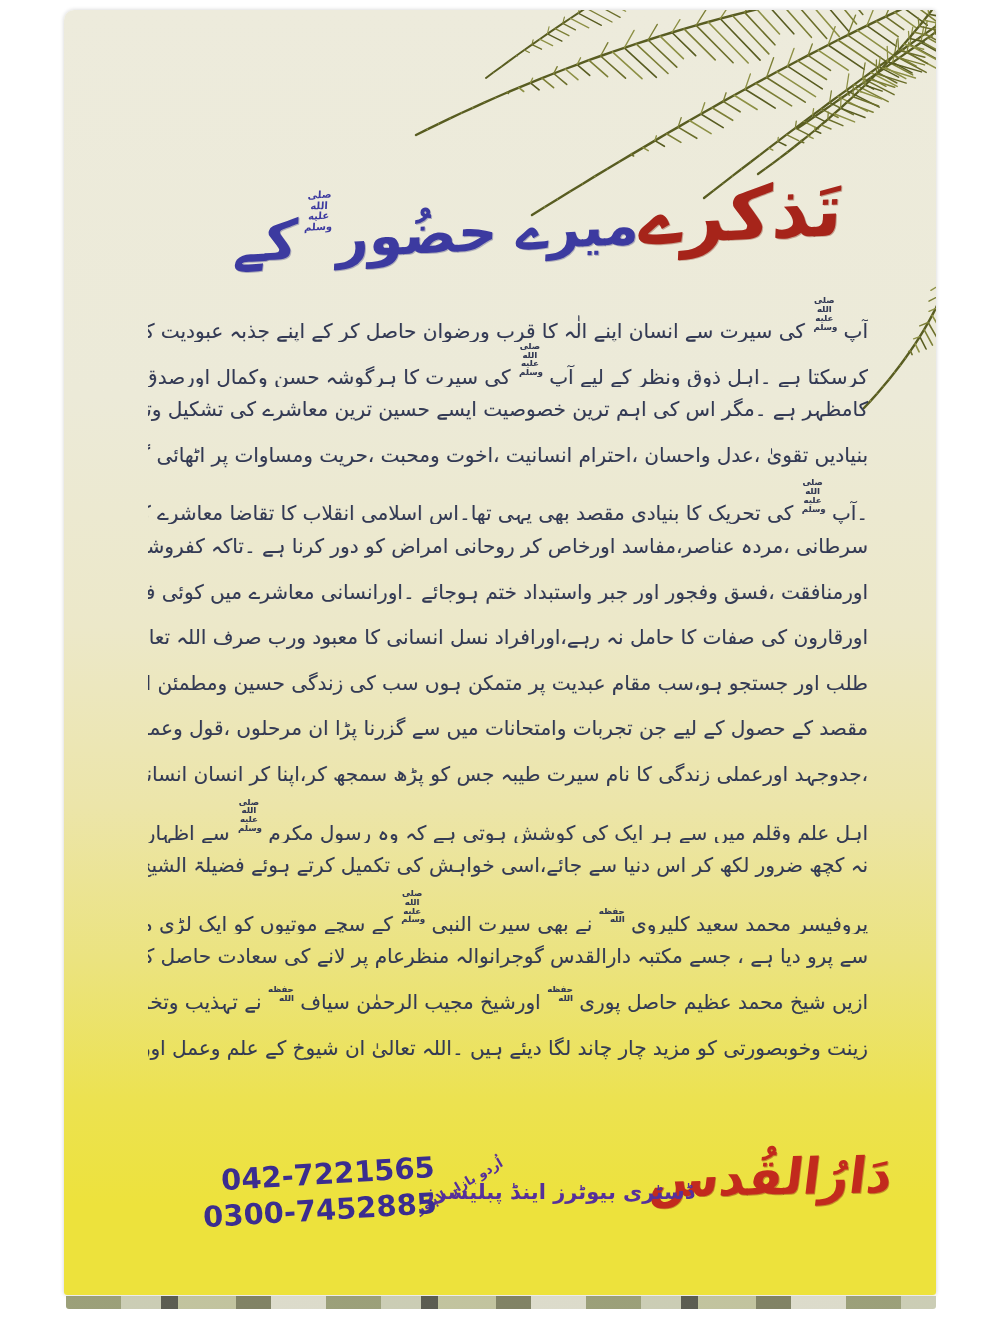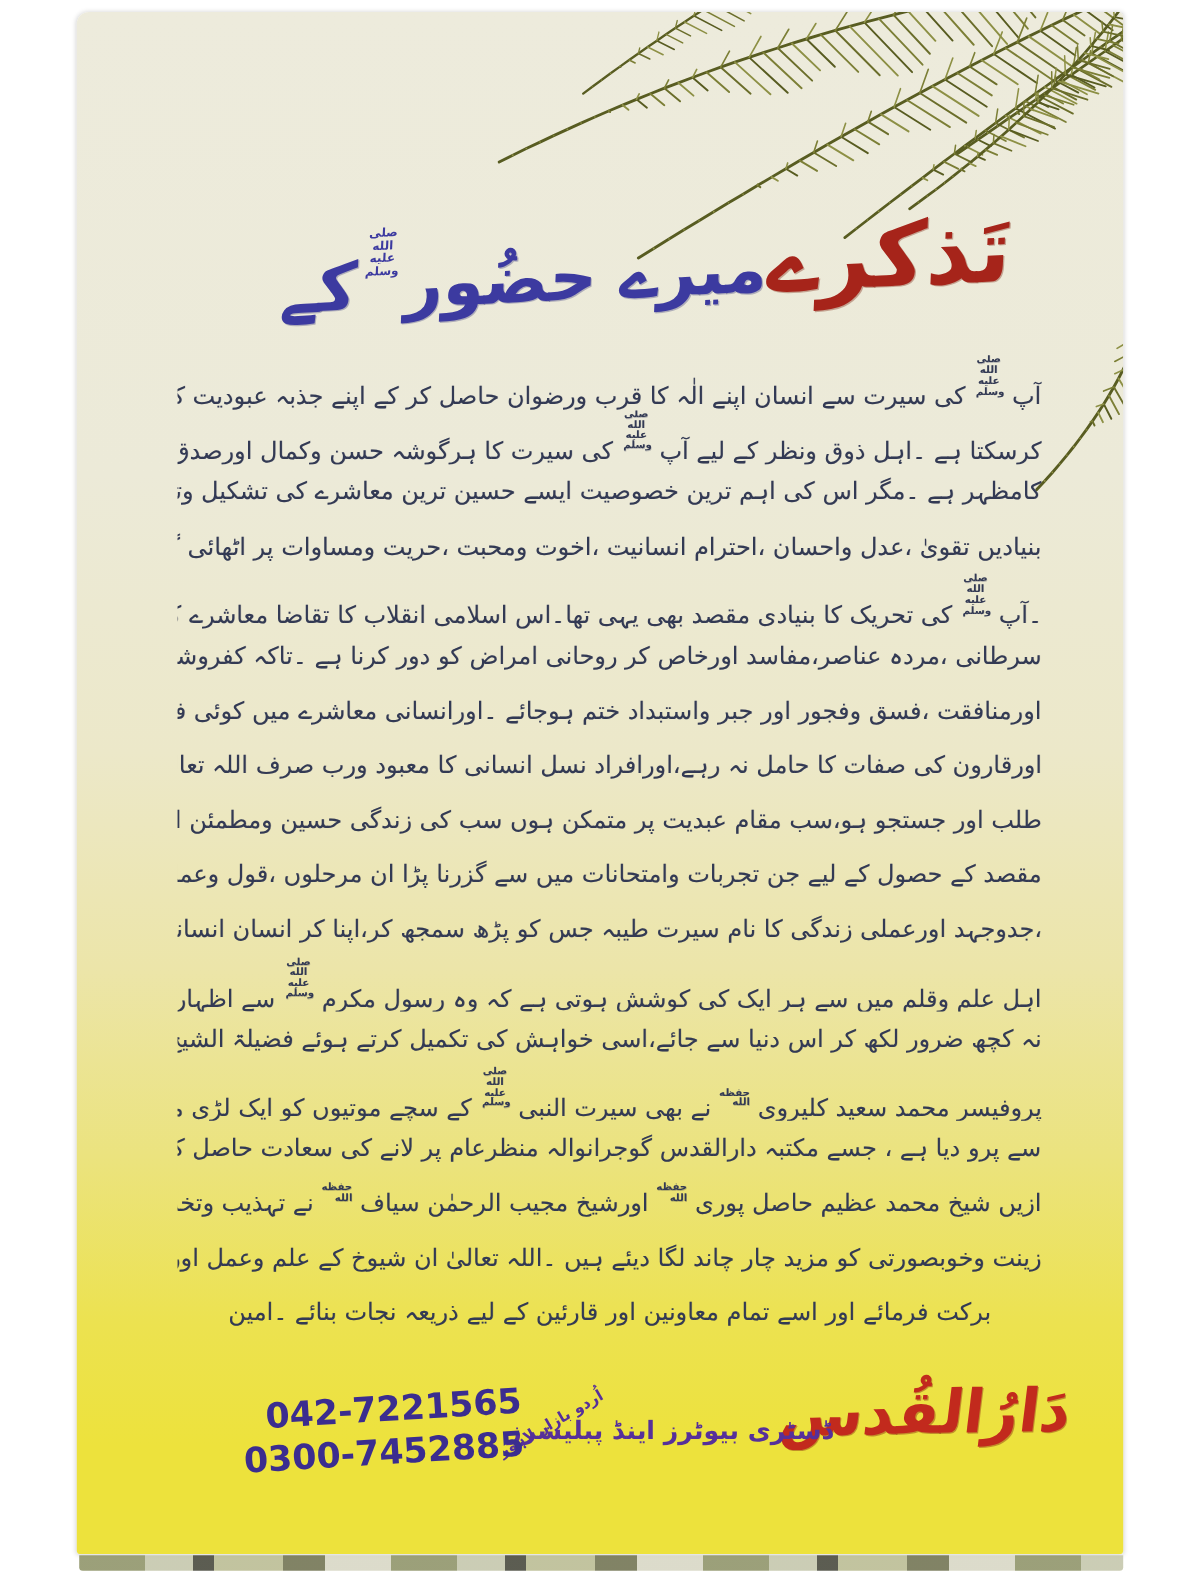--- a/index.html
+++ b/index.html
@@ -449,21 +449,20 @@
       <div class="line" dir="rtl">اورقارون کی صفات کا حامل نہ رہے،اورافراد نسل انسانی کا معبود ورب صرف اللہ تعالیٰ ہوسب کو اسی کی</div>
       <div class="line" dir="rtl">طلب اور جستجو ہو،سب مقام عبدیت پر متمکن ہوں سب کی زندگی حسین ومطمئن اور آزاد ومکرم ہو۔اس</div>
       <div class="line" dir="rtl">مقصد کے حصول کے لیے جن تجربات وامتحانات میں سے گزرنا پڑا ان مرحلوں ،قول وعمل</div>
       <div class="line" dir="rtl">،جدوجہد اورعملی زندگی کا نام سیرت طیبہ جس کو پڑھ سمجھ کر،اپنا کر انسان انسانیت کے شرف کو پاسکتا ہے۔</div>
       <div class="line" dir="rtl">اہل علم وقلم میں سے ہر ایک کی کوشش ہوتی ہے کہ وہ رسول مکرم <span class="hon">صلى الله عليه وسلم</span> سے اظہارمحبت کرتے ہوئے کچھ</div>
       <div class="line" dir="rtl">نہ کچھ ضرور لکھ کر اس دنیا سے جائے،اسی خواہش کی تکمیل کرتے ہوئے فضیلۃ الشیخ ،شیخ الحدیث</div>
       <div class="line" dir="rtl">پروفیسر محمد سعید کلیروی <span class="hon">حفظه الله</span> نے بھی سیرت النبی <span class="hon">صلى الله عليه وسلم</span> کے سچے موتیوں کو ایک لڑی میں احسن طریقے</div>
       <div class="line" dir="rtl">سے پرو دیا ہے ، جسے مکتبہ دارالقدس گوجرانوالہ منظرعام پر لانے کی سعادت حاصل کر رہا ہے ،علاوہ</div>
       <div class="line" dir="rtl">ازیں شیخ محمد عظیم حاصل پوری <span class="hon">حفظه الله</span> اورشیخ مجیب الرحمٰن سیاف <span class="hon">حفظه الله</span> نے تہذیب وتخریج سے اس کتاب کی</div>
       <div class="line" dir="rtl">زینت وخوبصورتی کو مزید چار چاند لگا دیئے ہیں ۔اللہ تعالیٰ ان شیوخ کے علم وعمل اور زندگیوں میں</div>
-      <div class="line last" dir="rtl">برکت فرمائے اور اسے تمام معاونین اور قارئین کے لیے ذریعہ نجات بنائے ۔امین</div>
     </div>
 
   <div class="publisher">
     <div class="pub-name" style="color: rgb(194, 42, 29);">دَارُالقُدس</div>
     <div class="pub-tagline" style="color: rgb(86, 48, 154);">ڈسٹری بیوٹرز اینڈ پبلیشرز</div>
     <div class="pub-location" style="color: rgb(86, 48, 154);">اُردو بازار لاہور</div>
     <div class="phones" style="color: rgb(59, 45, 143);">
       <div>042-7221565</div>
       <div>0300-7452885</div>
     </div>

